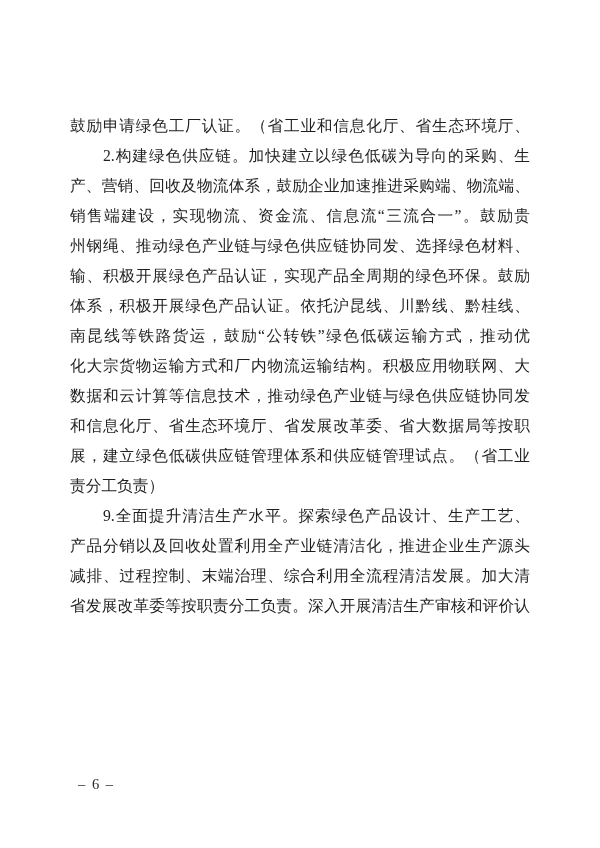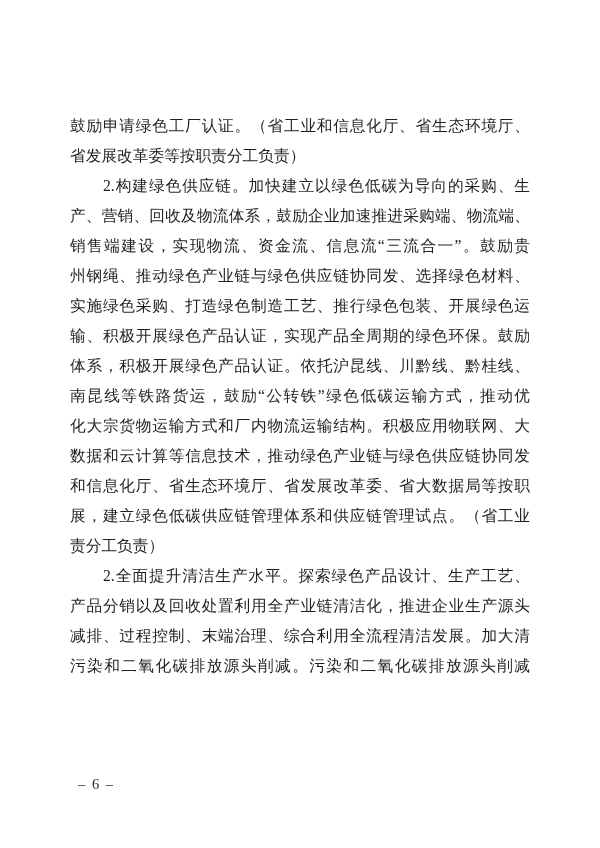--- a/index.html
+++ b/index.html
@@ -50,33 +50,31 @@
     letter-spacing: 1.5px;
     font-family: "Liberation Serif", "DejaVu Serif", serif;
   }
 </style>
 </head>
 <body>
 
 <div class="page" style="background: rgb(255, 255, 255);">
   <main class="body-text" style="color: rgb(31, 31, 31);">
       <div class="line fill">鼓励申请绿色工厂认证。（省工业和信息化厅、省生态环境厅、</div>
-      <div class="line">省发展改革委等按职责分工负责）</div>
       <div class="line indent fill">2.构建绿色供应链。加快建立以绿色低碳为导向的采购、生</div>
       <div class="line fill">产、营销、回收及物流体系，鼓励企业加速推进采购端、物流端、</div>
       <div class="line fill">销售端建设，实现物流、资金流、信息流“三流合一”。鼓励贵</div>
       <div class="line fill">州钢绳、推动绿色产业链与绿色供应链协同发、选择绿色材料、</div>
-      <div class="line fill">实施绿色采购、打造绿色制造工艺、推行绿色包装、开展绿色运</div>
       <div class="line fill">输、积极开展绿色产品认证，实现产品全周期的绿色环保。鼓励</div>
       <div class="line fill">体系，积极开展绿色产品认证。依托沪昆线、川黔线、黔桂线、</div>
       <div class="line fill">南昆线等铁路货运，鼓励“公转铁”绿色低碳运输方式，推动优</div>
       <div class="line fill">化大宗货物运输方式和厂内物流运输结构。积极应用物联网、大</div>
       <div class="line fill">数据和云计算等信息技术，推动绿色产业链与绿色供应链协同发</div>
       <div class="line fill">和信息化厅、省生态环境厅、省发展改革委、省大数据局等按职</div>
       <div class="line fill">展，建立绿色低碳供应链管理体系和供应链管理试点。（省工业</div>
       <div class="line">责分工负责）</div>
-      <div class="line indent fill">2.全面提升清洁生产水平。探索绿色产品设计、生产工艺、</div>
+      <div class="line indent fill">9.全面提升清洁生产水平。探索绿色产品设计、生产工艺、</div>
       <div class="line fill">产品分销以及回收处置利用全产业链清洁化，推进企业生产源头</div>
       <div class="line fill">减排、过程控制、末端治理、综合利用全流程清洁发展。加大清</div>
-      <div class="line fill">污染和二氧化碳排放源头削减。污染和二氧化碳排放源头削减</div>
+      <div class="line fill">省发展改革委等按职责分工负责。深入开展清洁生产审核和评价认</div>
     </main>
   <div class="footer">– 6 –</div>
 </div>
 
 </body></html>

